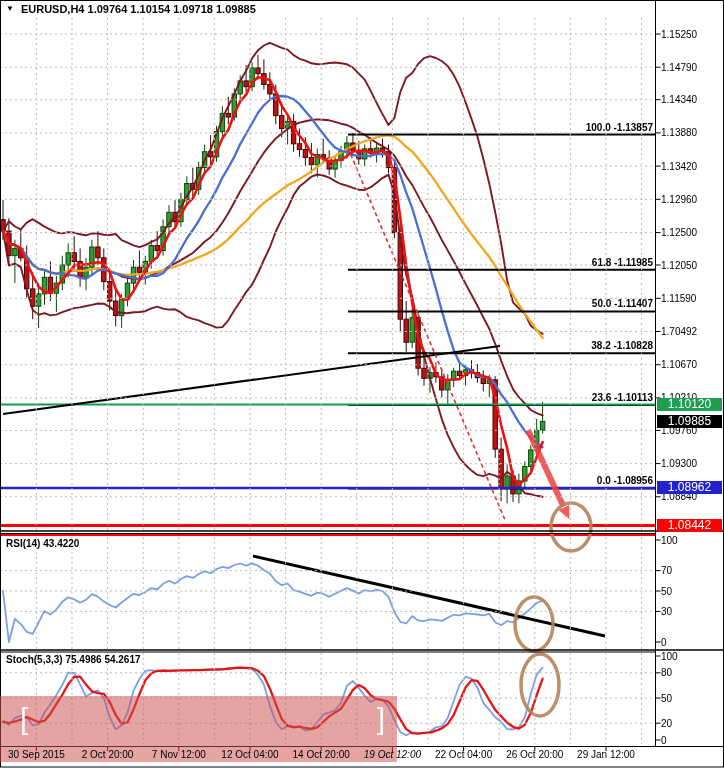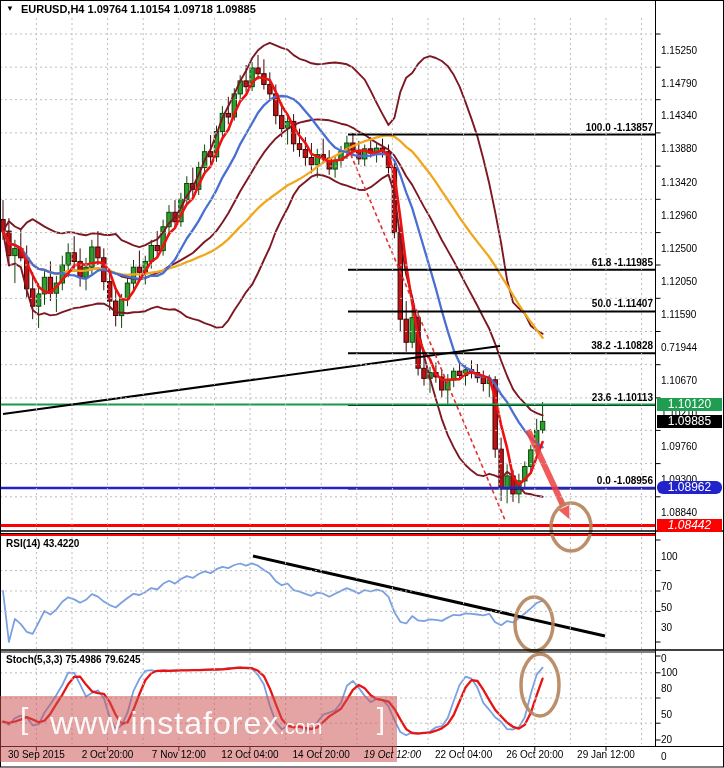--- a/index.html
+++ b/index.html
@@ -2,21 +2,21 @@
 <html><head>
 <meta charset="utf-8">
 <style>
   html,body{margin:0;padding:0;background:#666;}
   #screen{position:relative;width:724px;height:768px;background:#ffffff;overflow:hidden;
           font-family:"Liberation Sans",sans-serif;-webkit-font-smoothing:none;}
   #chart-canvas{position:absolute;left:0;top:0;z-index:1;}
   .txt{position:absolute;color:#000;white-space:nowrap;z-index:3;}
   #title-bar{left:6px;top:3px;font-size:11px;font-weight:700;display:flex;align-items:center;gap:7px;}
   #title-bar .tri{font-size:8px;transform:translateY(-1px);}
-  .axis-lab{font-size:10px;left:661px;z-index:3;margin-top:16px;}
+  .axis-lab{font-size:10px;left:661px;z-index:3;}
   .time-lab{font-size:10px;text-align:center;width:72px;top:749px;}
   .fib-lab{font-size:10px;font-weight:700;width:230px;text-align:right;}
   .panel-lab{font-size:10px;left:6px;font-weight:bold;}
   .badge{position:absolute;left:657px;width:65px;height:13px;z-index:4;color:#fff;
          font-size:12px;line-height:13px;text-align:center;font-family:"Liberation Sans",sans-serif;}
   #watermark{position:absolute;left:0;top:696px;width:397px;height:66px;z-index:2;
              background:rgba(203,80,80,0.52);color:rgba(255,255,255,0.93);}
   #watermark .wl{position:absolute;left:20px;top:6px;font-size:30px;}
   #watermark .wr{position:absolute;right:12px;top:6px;font-size:30px;}
   #watermark .wmain{position:absolute;left:50px;top:9px;font-size:32px;letter-spacing:1px;}
@@ -370,43 +370,42 @@
       <line x1="250" y1="747" x2="250" y2="751" stroke="#000000" stroke-width="1"></line>
       <line x1="321.2" y1="747" x2="321.2" y2="751" stroke="#000000" stroke-width="1"></line>
       <line x1="392.4" y1="747" x2="392.4" y2="751" stroke="#000000" stroke-width="1"></line>
       <line x1="463.6" y1="747" x2="463.6" y2="751" stroke="#000000" stroke-width="1"></line>
       <line x1="534.8" y1="747" x2="534.8" y2="751" stroke="#000000" stroke-width="1"></line>
       <line x1="606" y1="747" x2="606" y2="751" stroke="#000000" stroke-width="1"></line>
     </svg>
 
   <div id="watermark">
     <span class="wl">[</span>
-    <span class="wmain"><span>www.instaforex</span><span class="wsuf">.com</span></span>
     <span class="wr">]</span>
   </div>
 
   <div id="title-bar" class="txt">
     <span class="tri">▼</span>
     <span>EURUSD,H4 1.09764 1.10154 1.09718 1.09885</span>
   </div>
 
   <div class="txt panel-lab" style="top:538px">RSI(14) 43.4220</div>
-  <div class="txt panel-lab" style="top:654px">Stoch(5,3,3) 75.4986 79.6245</div>
+  <div class="txt panel-lab" style="top:654px">Stoch(5,3,3) 75.4986 54.2617</div>
 
   <div id="generated-labels">
       <div class="txt axis-lab" style="top: 28.5px;">1.15250</div>
       <div class="txt axis-lab" style="top: 61.712px;">1.14790</div>
       <div class="txt axis-lab" style="top: 94.202px;">1.14340</div>
       <div class="txt axis-lab" style="top: 127.414px;">1.13880</div>
       <div class="txt axis-lab" style="top: 160.626px;">1.13420</div>
       <div class="txt axis-lab" style="top: 193.838px;">1.12960</div>
       <div class="txt axis-lab" style="top: 227.05px;">1.12500</div>
       <div class="txt axis-lab" style="top: 259.54px;">1.12050</div>
       <div class="txt axis-lab" style="top: 292.752px;">1.11590</div>
-      <div class="txt axis-lab" style="top: 325.964px;">0.71944</div>
+      <div class="txt axis-lab" style="top: 325.964px;">1.70492</div>
       <div class="txt axis-lab" style="top: 359.176px;">1.10670</div>
       <div class="txt axis-lab" style="top: 392.388px;">1.10210</div>
       <div class="txt axis-lab" style="top: 424.878px;">1.09760</div>
       <div class="txt axis-lab" style="top: 458.09px;">1.09300</div>
       <div class="txt axis-lab" style="top: 491.302px;">1.08840</div>
       <div class="txt axis-lab" style="top: 534.5px;">100</div>
       <div class="txt axis-lab" style="top: 565.1px;">70</div>
       <div class="txt axis-lab" style="top: 585.5px;">50</div>
       <div class="txt axis-lab" style="top: 605.9px;">30</div>
       <div class="txt axis-lab" style="top: 636.5px;">0</div>
@@ -425,16 +424,16 @@
       <div class="txt time-lab" style="left: 498.8px;">26 Oct 20:00</div>
       <div class="txt time-lab" style="left: 570px;">29 Jan 12:00</div>
       <div class="txt fib-lab" style="left: 423px; top: 121.575px;">100.0 -1.13857</div>
       <div class="txt fib-lab" style="left: 423px; top: 256.733px;">61.8 -1.11985</div>
       <div class="txt fib-lab" style="left: 423px; top: 298.465px;">50.0 -1.11407</div>
       <div class="txt fib-lab" style="left: 423px; top: 340.268px;">38.2 -1.10828</div>
       <div class="txt fib-lab" style="left: 423px; top: 391.891px;">23.6 -1.10113</div>
       <div class="txt fib-lab" style="left: 423px; top: 475.427px;">0.0 -1.08956</div>
       <div class="badge" style="top: 397.886px; background: rgb(31, 157, 80);">1.10120</div>
       <div class="badge" style="top: 414.853px; background: #000000;">1.09885</div>
-      <div class="badge" style="top: 481.494px; background: rgb(34, 34, 204); border-radius: 6px;">1.08962</div>
-      <div class="badge" style="top: 519.038px; background: rgb(255, 0, 0); font-style: italic;">1.08442</div>
+      <div class="badge" style="top: 481.494px; background: rgb(34, 34, 204);">1.08962</div>
+      <div class="badge" style="top: 519.038px; background: rgb(255, 0, 0);">1.08442</div>
     </div>
 </div>
 
 </body></html>

